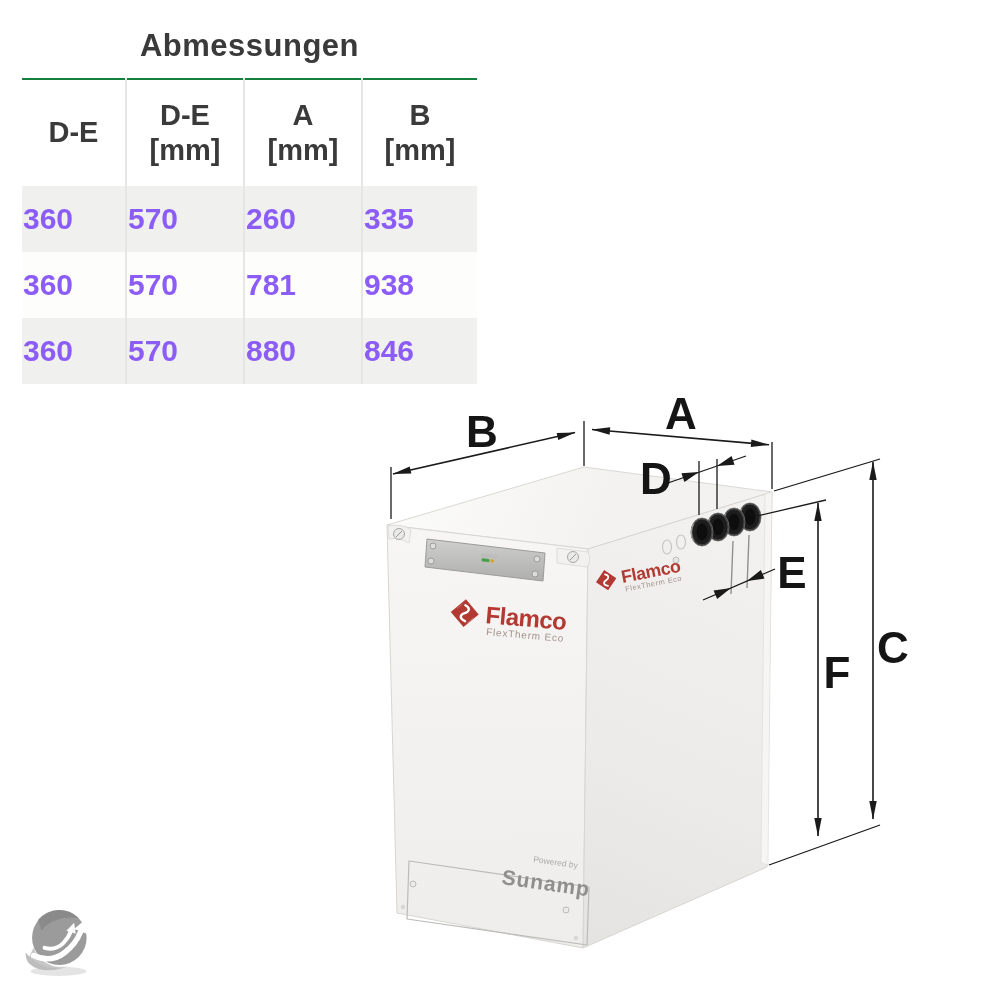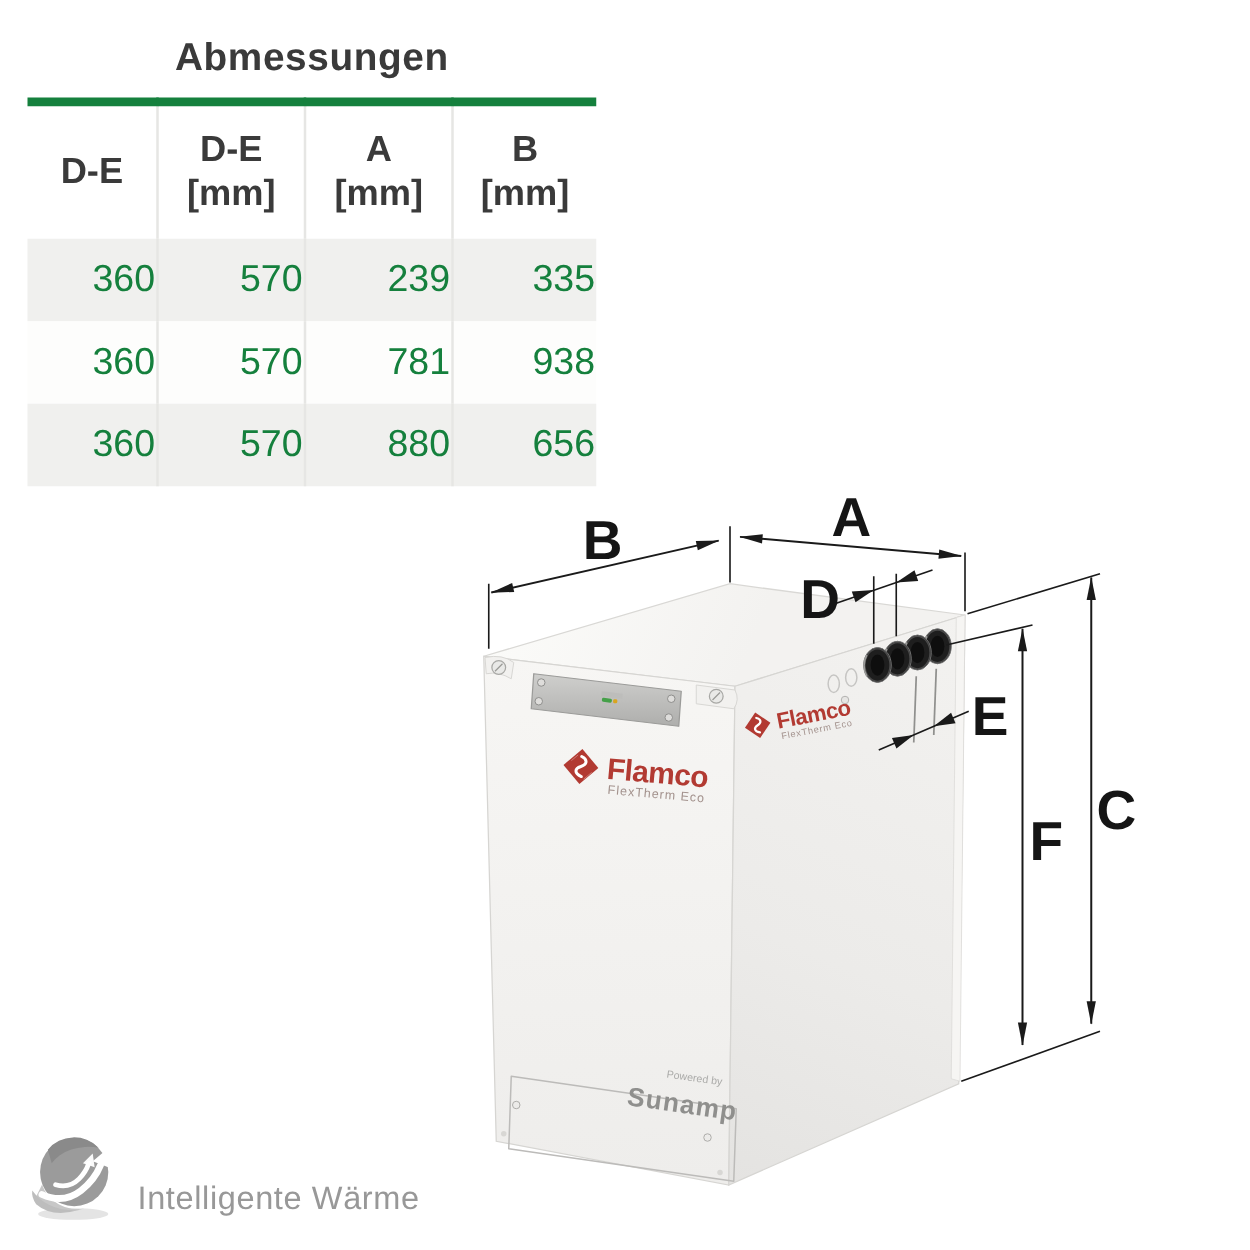--- a/index.html
+++ b/index.html
@@ -3,25 +3,25 @@
 <meta charset="utf-8">
 <style>
   html,body{margin:0;padding:0;background:#fff;}
   .canvas{position:relative;width:1000px;height:1000px;background:#ffffff;
           font-family:"Liberation Sans",sans-serif;overflow:hidden;}
 
   
   .dims{position:absolute;left:22px;top:22px;width:455px;}
   .dims-title{font-size:31px;font-weight:700;color:#3a3a3a;text-align:center;
               margin:6px 0 14px 0;letter-spacing:.5px;}
-  table.dims-table{border-collapse:collapse;width:455px;border-top:7px solid #15803d;table-layout:fixed;}
+  table.dims-table{border-collapse:collapse;width:455px;border-top:2px solid #15803d;table-layout:fixed;}
   .dims-table th{height:104px;font-size:29px;font-weight:700;color:#3a3a3a;
                  text-align:center;vertical-align:middle;line-height:1.22;background:#fff;}
-  .dims-table td{height:64px;font-size:30px;font-weight:400;color:#15803d;
-                 text-align:right;vertical-align:middle;}
+  .dims-table td{height:64px;font-size:30px;font-weight:700;color:#8b5cf6;
+                 text-align:left;vertical-align:middle;}
   .dims-table th + th, .dims-table td + td{border-left:2px solid #e6e6e4;}
   .dims-table tbody tr:nth-child(odd){background:#f0f0ee;}
   .dims-table tbody tr:nth-child(even){background:#fdfdfc;}
   .col-unit{display:block;}
 
   
   .art{position:absolute;left:0;top:0;width:1000px;height:1000px;}
   .art text{font-family:"Liberation Sans",sans-serif;}
   .dim-label{font-size:44px;font-weight:700;fill:#151515;}
   .brand-text{font-weight:700;fill:#b23a32;letter-spacing:-.5px;}
@@ -55,34 +55,34 @@
           <th><span class="col-label">D-E</span><span class="col-unit"></span></th>
           <th><span class="col-label">D-E</span><span class="col-unit">[mm]</span></th>
           <th><span class="col-label">A</span><span class="col-unit">[mm]</span></th>
           <th><span class="col-label">B</span><span class="col-unit">[mm]</span></th>
         </tr>
       </thead>
       <tbody>
         <tr>
           <td>360</td>
           <td>570</td>
-          <td>239</td>
+          <td>260</td>
           <td>335</td>
         </tr>
         <tr>
           <td>360</td>
           <td>570</td>
           <td>781</td>
           <td>938</td>
         </tr>
         <tr>
           <td>360</td>
           <td>570</td>
           <td>880</td>
-          <td>656</td>
+          <td>846</td>
         </tr>
       </tbody>
     </table>
   </div>
 
   <svg class="art" viewBox="0 0 1000 1000">
     <defs>
       <linearGradient id="gTop" x1="387" y1="467" x2="588" y2="549" gradientUnits="userSpaceOnUse">
         <stop offset="0" stop-color="#fcfcfa"></stop>
           <stop offset="1" stop-color="#f3f2f0"></stop>
@@ -239,16 +239,15 @@
       <ellipse cx="52" cy="90" rx="36" ry="6" fill="#e4e4e4"></ellipse>
       <circle cx="53" cy="47" r="35" fill="#9b9b9b"></circle>
       <path d="M26,24 A35,35 0 0 1 78,22 A42,30 0 0 0 30,38 Z" fill="#8a8a8a"></path>
       <path d="M20,60 A38,38 0 0 0 64,84 A46,46 0 0 1 14,72 Z" fill="#c7c7c7"></path>
       <path d="M10,66 Q26,88 58,86 Q30,94 14,80 Q9,73 10,66 Z" fill="#bdbdbd"></path>
       <path d="M20,70 Q42,80 60,66 Q74,55 80,40" stroke="#ffffff" stroke-width="7" fill="none" stroke-linecap="round"></path>
       <polygon points="86,24 88,42 72,36" fill="#ffffff"></polygon>
       <path d="M34,60 Q48,64 58,54 Q65,47 68,38" stroke="#ffffff" stroke-width="5" fill="none" stroke-linecap="round"></path>
       <polygon points="72,28 74,42 62,38" fill="#ffffff" opacity="0.95"></polygon>
     </svg>
-    <div class="footer-tagline">Intelligente Wärme</div>
   </div>
 
 </div>
 
 </body></html>

